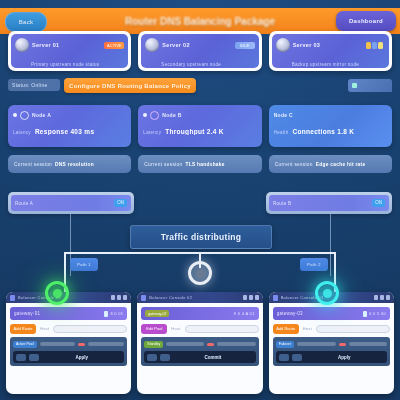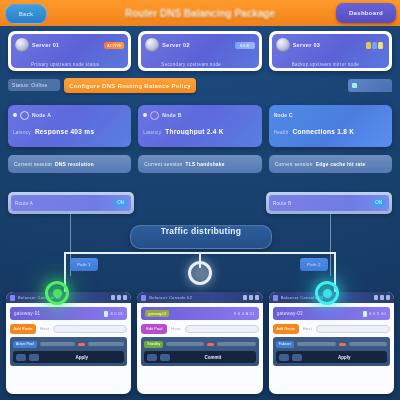--- a/index.html
+++ b/index.html
@@ -23,21 +23,21 @@
     color:#e8eefc;
     filter:blur(0.7px);
     letter-spacing:.3px;
     white-space:nowrap;
     overflow:hidden;
     text-overflow:clip;
   }
 
   
   .header{
-    position:absolute;left:0;top:0;width:400px;height:26px;
+    position:absolute;left:0;top:8px;width:400px;height:26px;
     background:linear-gradient(180deg,#ff9a2b 0%,#f2821a 100%);
     display:flex;align-items:center;
   }
   .header-title{
     position:absolute;left:0;right:0;text-align:center;
     font-size:10px;font-weight:700;color:#fff6e6;
     filter:blur(0.8px);text-shadow:0 1px 2px rgba(120,50,0,.5);
   }
   .hdr-left-btn{
     position:absolute;left:5px;top:4px;width:40px;height:18px;border-radius:9px;
@@ -167,24 +167,24 @@
   .route-badge{
     margin-left:auto;background:#3fa0ef;border-radius:2px;
     font-size:4.5px;color:#eaf6ff;padding:0 3px;line-height:8px;filter:blur(.4px);
   }
 
   
   .conn{position:absolute;background:rgba(190,214,245,.55);}
 
   
   .center-label{
-    position:absolute;left:130px;top:225px;width:140px;height:22px;border-radius:10px;
+    position:absolute;left:130px;top:225px;width:140px;height:22px;border-radius:3px;
     background:linear-gradient(180deg,rgba(47,96,158,.95),rgba(38,80,138,.95));
     border:1px solid rgba(160,195,240,.35);
-    display:flex;align-items:flex-start;justify-content:center;
+    display:flex;align-items:center;justify-content:center;
     box-shadow:0 2px 6px rgba(0,0,0,.28);
   }
   .center-label .txt{font-size:8.5px;font-weight:700;color:#e9f1ff;}
 
   
   .bus{position:absolute;background:#e8f0fb;}
 
   .mini-tag{
     position:absolute;width:28px;height:13px;border-radius:3px;
     background:linear-gradient(180deg,#4f8ae6,#3f78d8);

